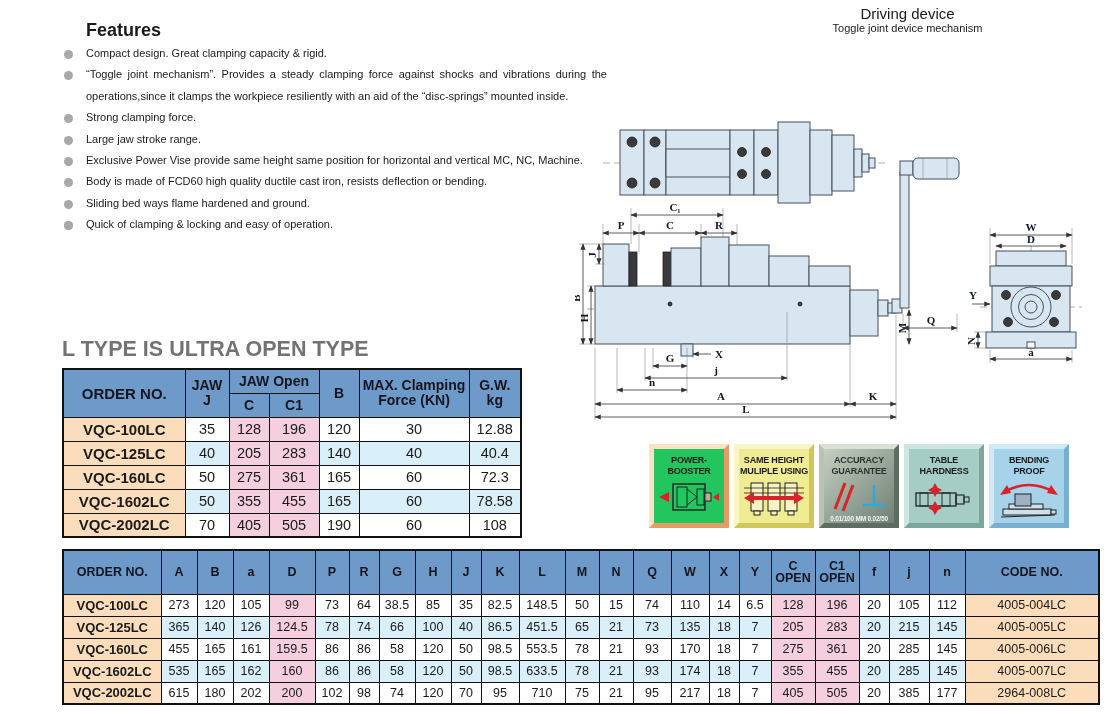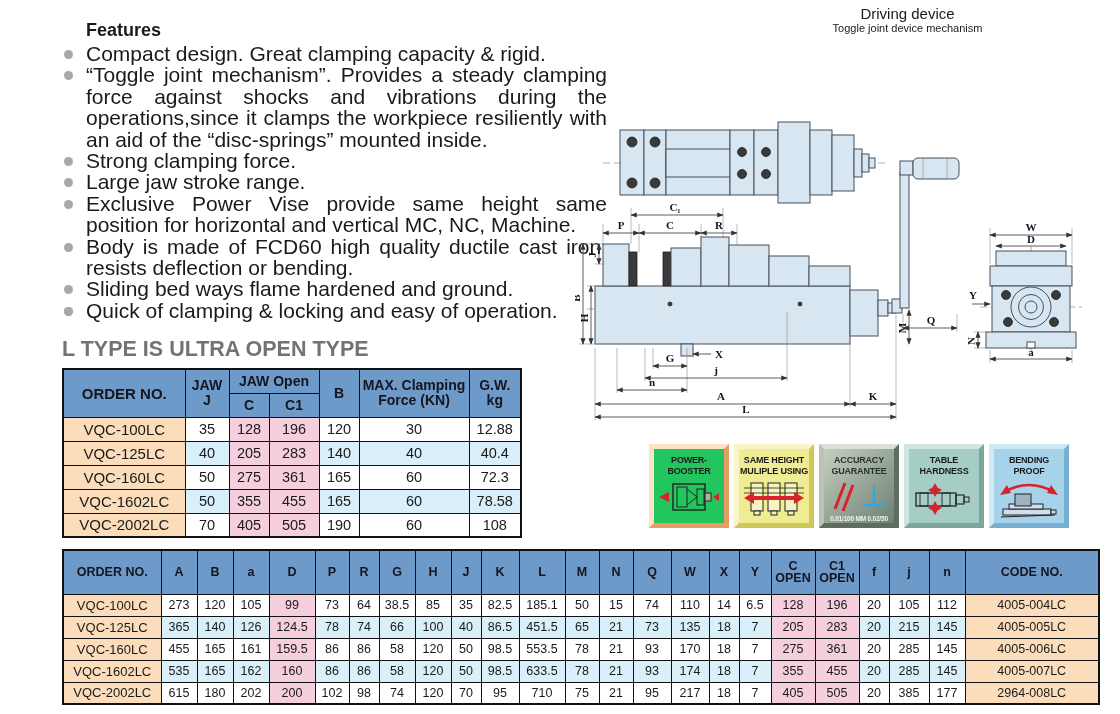--- a/index.html
+++ b/index.html
@@ -5,35 +5,35 @@
   * { box-sizing: border-box; margin: 0; padding: 0; }
   html,body { width:1120px; height:714px; }
   body {
     position: relative; background:#ffffff; overflow:hidden;
     font-family:"Liberation Sans", sans-serif; color:#1a1a1a;
   }
   
   .features { position:absolute; left:62px; top:2px; width:545px; }
   .features h1 { font-size:18px; font-weight:bold; margin:18px 0 2px 24px; }
   .features ul { list-style:none; }
-  .features li { position:relative; font-size:21px; line-height:21.4px; padding-left:24px; text-align:justify; }
+  .features li { position:relative; font-size:11px; line-height:21.4px; padding-left:24px; text-align:justify; }
   .features li .dot { position:absolute; left:2px; top:7px; width:9px; height:9px; border-radius:50%; background:#a8a8a8; }
   
   .drive-title { position:absolute; left:795px; top:5px; width:225px; text-align:center; }
   .drive-title .main { font-size:15px; }
   .drive-title .sub  { font-size:11px; }
   
   .drawing { position:absolute; left:575px; top:48px; }
   
   .section-title { position:absolute; left:62px; top:337px; font-size:21.5px; font-weight:bold; color:#737373; }
   
   table { border-collapse:collapse; table-layout:fixed; }
   th, td { border:1.5px solid #111; text-align:center; overflow:hidden; white-space:nowrap; }
   th { background:#6D9AC8; color:#15151f; font-weight:bold; }
-  .c-order { background:#FBDDBC; font-weight:normal;margin-top:29px; }
+  .c-order { background:#FBDDBC; font-weight:bold;margin-top:29px; }
   .c-code  { background:#FBDDBC; }
   .c-pink  { background:#F5CFDE; }
   .c-alt   { background:#D9EFFA; }
   .c-white { background:#ffffff; }
   
   #table1 { position:absolute; left:62px; top:368px; width:460px; border:2px solid #111; }
   #table1 th { font-size:14px; line-height:15px; height:24px; padding:1px 2px; }
   #table1 td { font-size:14.5px; height:24px; padding:0 4px; }
   #table1 td.c-order { font-size:15px; }
   
@@ -448,21 +448,21 @@
         <td class="c-white">273</td>
         <td class="c-white">120</td>
         <td class="c-white">105</td>
         <td class="c-pink">99</td>
         <td class="c-white">73</td>
         <td class="c-white">64</td>
         <td class="c-white">38.5</td>
         <td class="c-white">85</td>
         <td class="c-white">35</td>
         <td class="c-white">82.5</td>
-        <td class="c-white">185.1</td>
+        <td class="c-white">148.5</td>
         <td class="c-white">50</td>
         <td class="c-white">15</td>
         <td class="c-white">74</td>
         <td class="c-white">110</td>
         <td class="c-white">14</td>
         <td class="c-white">6.5</td>
         <td class="c-pink">128</td>
         <td class="c-pink">196</td>
         <td class="c-white">20</td>
         <td class="c-white">105</td>

